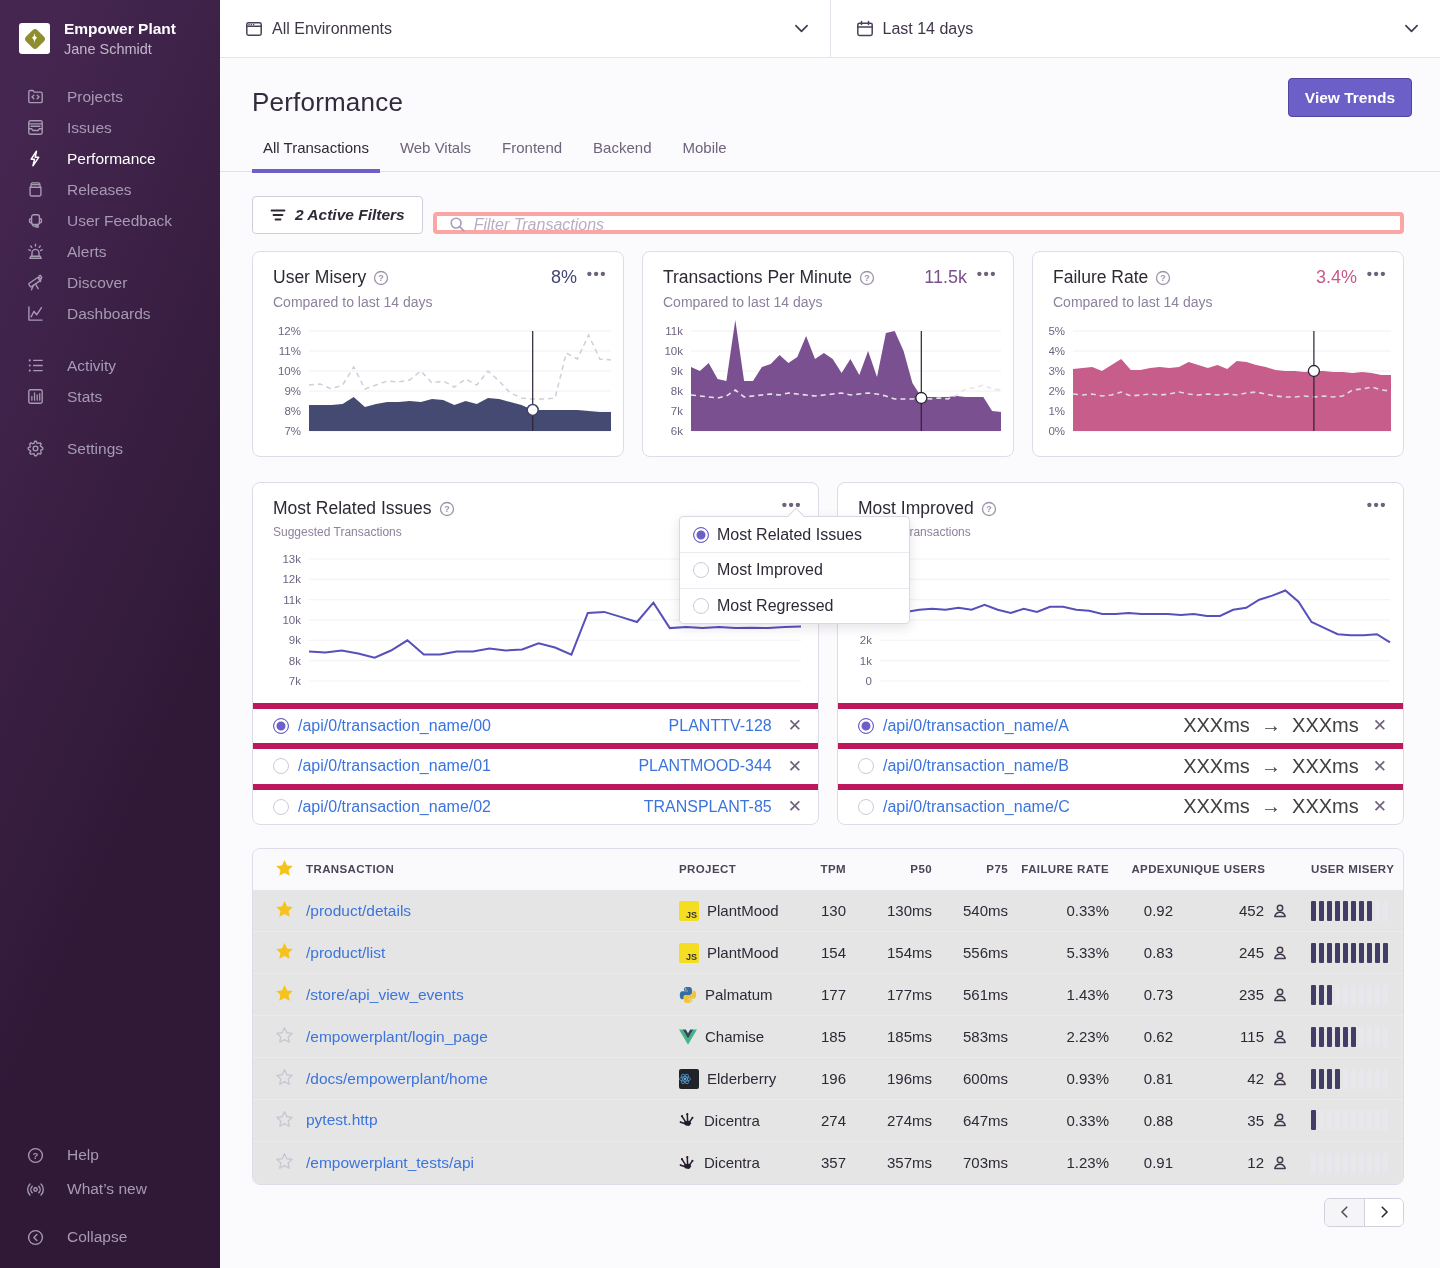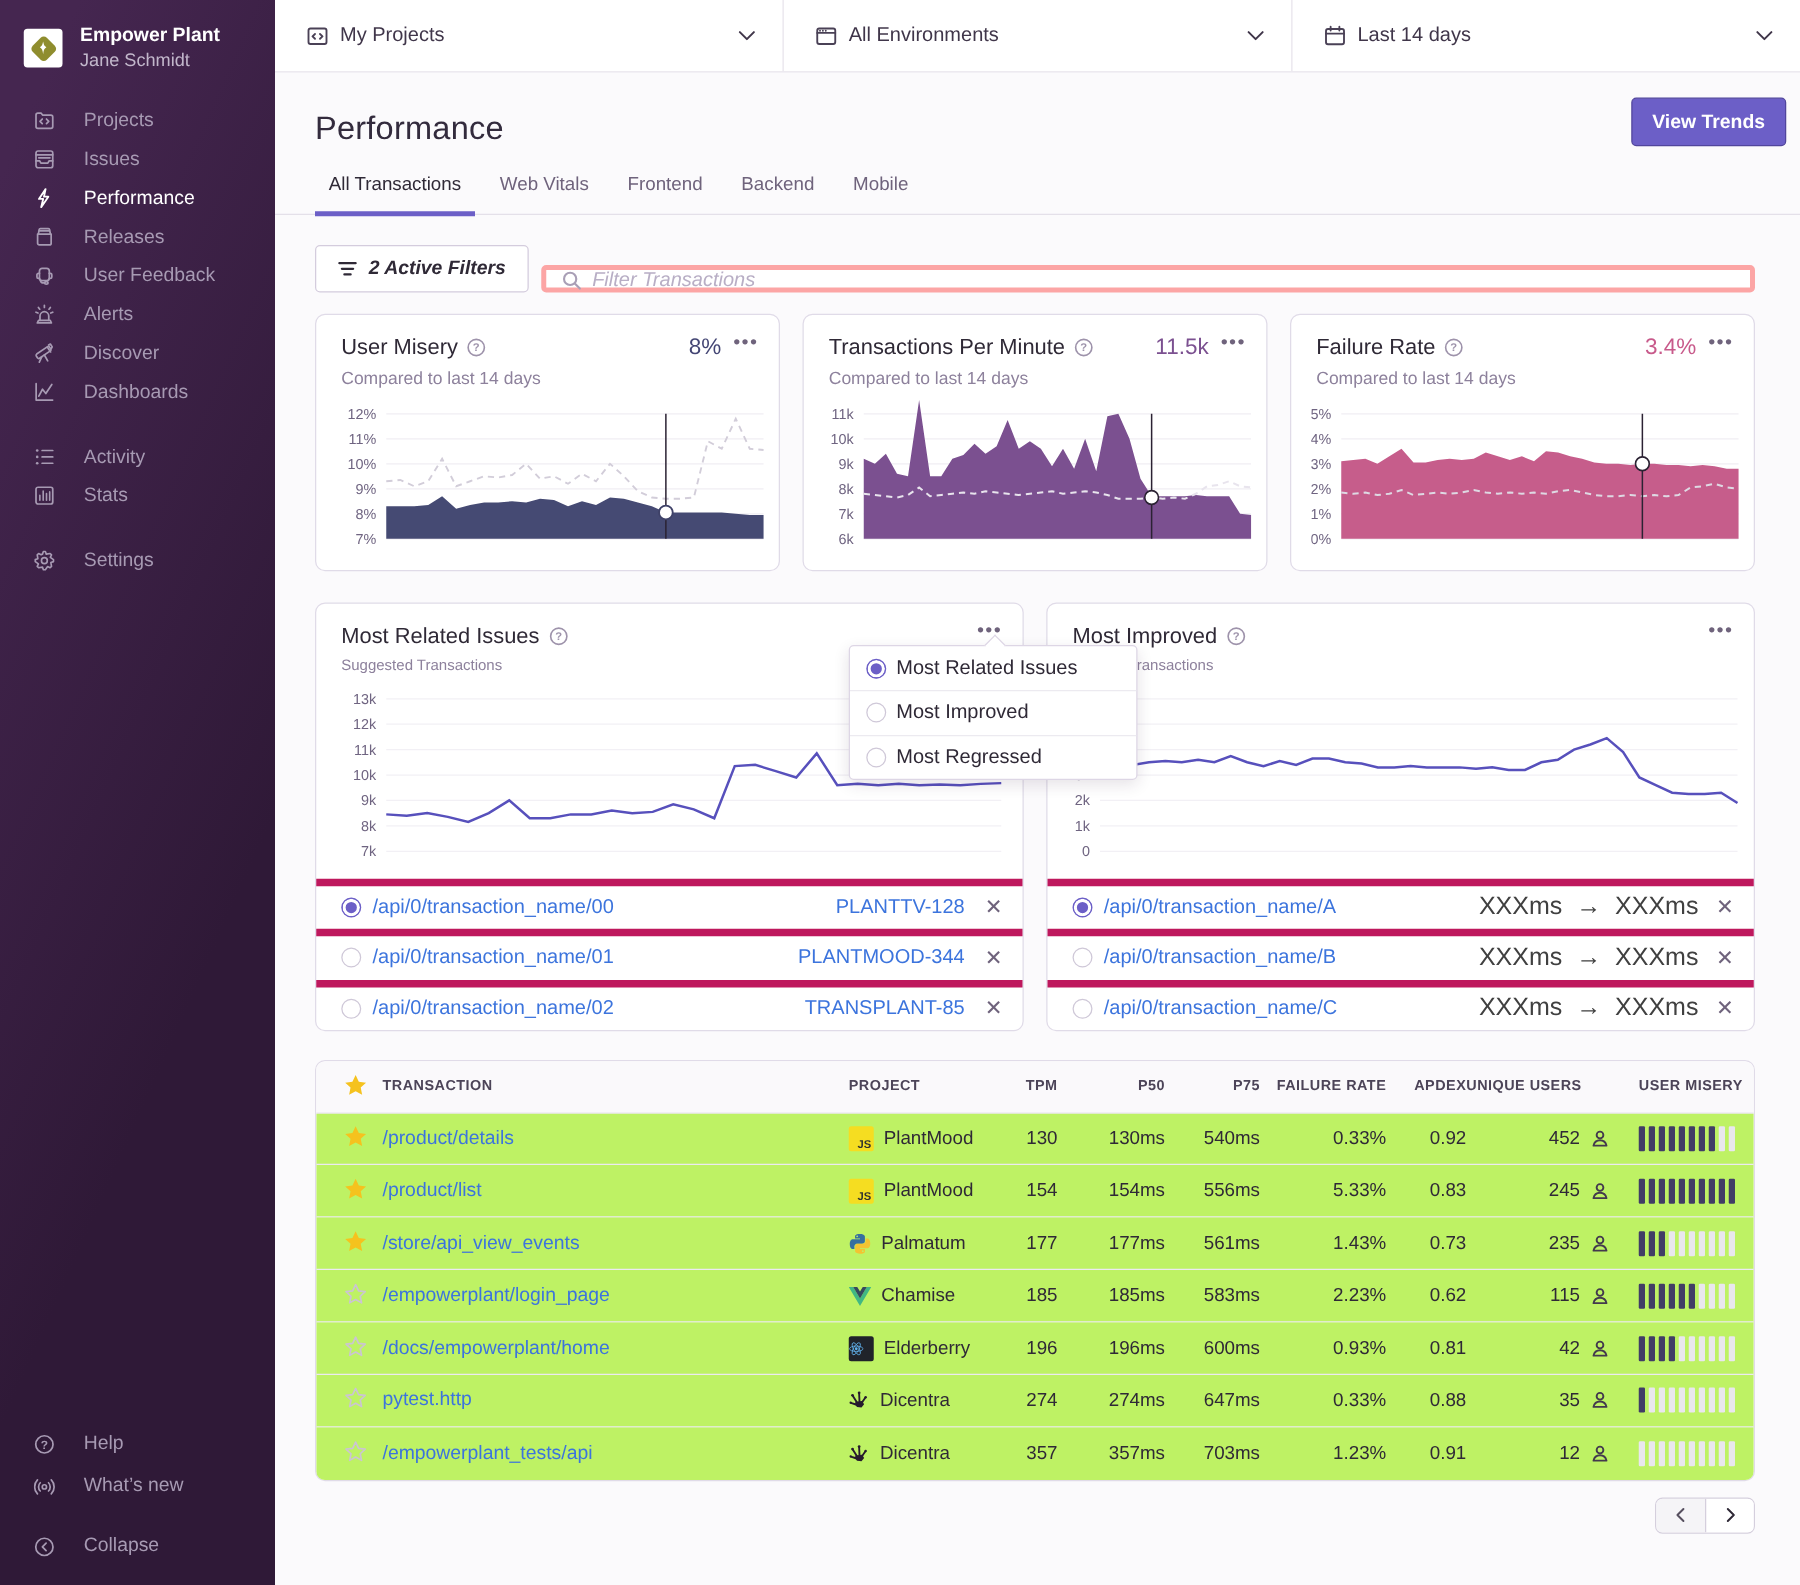--- a/index.html
+++ b/index.html
@@ -26,21 +26,21 @@
 .sb-bottom .nav-gap { height:14px; }
 
 .main { position:absolute; left:220px; top:0; width:1220px; height:1268px; }
 .topbar { height:58px; background:#fff; border-bottom:1px solid #e7e3ec; display:flex; }
 .tb-sec { flex:1; display:flex; align-items:center; position:relative; padding:0 21px 0 25px; color:#40364a; font-size:16px; }
 .tb-sec + .tb-sec { border-left:1px solid #e7e3ec; }
 .tb-sec svg.lead { margin-right:9px; }
 .tb-sec .lbl { flex:1; }
 .headerbar { padding:0 36px 0 32px; border-bottom:1px solid #e4e0e9; position:relative; height:114px; }
 h1.perf { font-size:26px; font-weight:400; color:#332b3d; letter-spacing:.2px; padding-top:29px; }
-.viewtrends { position:absolute; right:11px; top:20px; background:#6c5fc7; color:#fff; font-weight:bold; font-size:15.5px; padding:0 16px; height:39px; line-height:37px; border-radius:4px; border:1px solid #51459c; }
+.viewtrends { position:absolute; right:28px; top:20px; background:#6c5fc7; color:#fff; font-weight:bold; font-size:15.5px; padding:0 16px; height:39px; line-height:37px; border-radius:4px; border:1px solid #51459c; }
 .tabs { position:absolute; left:32px; bottom:-2px; display:flex; }
 .tab { font-size:15px; color:#6f637c; margin-right:9px; padding:0 11px 13px; }
 .tab.active { color:#2f2936; border-bottom:4px solid #6c5fc7; }
 .content { padding:24px 36px 0 32px; position:relative; }
 
 
 .filterrow { display:flex; height:38px; margin-bottom:17px;font-style:italic; }
 .filterbtn { display:flex; align-items:center; background:#fff; border:1px solid #d4ccdd; border-radius:4px; padding:0 17px; font-size:15.5px; font-weight:bold; color:#2f2936; }
 .filterbtn svg { margin-right:9px; }
 .searchbox { flex:1; margin-left:10px; background:#fff; border:4px solid #fca5a5; border-radius:4px; display:flex; align-items:flex-start; padding:0 12px; color:#b8aec5; font-size:16px;margin-top:16px; }
@@ -76,21 +76,21 @@
 .ddmenu { position:absolute; left:459px; top:344px; width:231px; background:#fff; border:1px solid #ddd6e5; border-radius:4px; box-shadow:0 4px 12px rgba(47,25,55,.12); z-index:5; }
 .dditem { height:35.3px; display:flex; align-items:center; padding:0 13px; font-size:16px; color:#2f2936; }
 .dditem .radio { margin-right:8px; }
 .dditem + .dditem { border-top:1px solid #eceaf0; }
 .ddcaret { position:absolute; left:110px; top:-7px; width:12px; height:12px; background:#fff; border-left:1px solid #ddd6e5; border-top:1px solid #ddd6e5; transform:rotate(45deg); }
 
 
 .tbl { border-radius:8px; overflow:hidden; }
 .thead { display:flex; align-items:center; height:41.5px; background:#faf9fb; border-bottom:1px solid #e7e3ec; font-size:11.5px; font-weight:bold; color:#4c4458; letter-spacing:.4px; }
 .trow .lnk { font-size:15.5px; }
-.trow { display:flex; align-items:center; height:41.9px; background:#bef264; border-bottom:1px solid #eceaf0; font-size:15px; color:#2f2936; }
+.trow { display:flex; align-items:center; height:41.9px; background:#e5e5e5; border-bottom:1px solid #eceaf0; font-size:15px; color:#2f2936; }
 .trow:last-child { border-bottom:none; }
 .c-star { width:43px; padding-left:22px; flex:0 0 43px; }
 .c-txn { width:383px; flex:0 0 383px; padding-left:10px; }
 .c-proj { width:130px; flex:0 0 130px; display:flex; align-items:center; }
 .c-proj svg, .c-proj .pic { margin-right:8px; }
 .c-tpm { width:37px; flex:0 0 37px; text-align:right; }
 .c-p50 { width:86px; flex:0 0 86px; text-align:right; }
 .c-p75 { width:76px; flex:0 0 76px; text-align:right; }
 .c-fail { width:101px; flex:0 0 101px; text-align:right; }
 .c-apdex { width:64px; flex:0 0 64px; text-align:right; }
@@ -262,32 +262,20 @@
           <span>Collapse</span>
         </div>
     </div>
   </div>
   <div class="main">
     <div class="topbar">
       <div class="tb-sec">
           <svg class="lead" viewBox="0 0 18 18" width="18" height="18">
             <g stroke="#4a4156" stroke-width="1.5" fill="none" stroke-linecap="round" stroke-linejoin="round">
               <rect x="1.8" y="2.8" width="14.4" height="12.4" rx="1.6"></rect>
-              <path d="M7 7.2L5 9.1l2 1.9M11 7.2l2 1.9-2 1.9"></path>
-            </g>
-          </svg>
-          <span class="lbl">My Projects</span>
-          <svg viewBox="0 0 16 16" width="15" height="15">
-            <path d="M2 5l6 6 6-6" fill="none" stroke="#40364a" stroke-width="1.7" stroke-linecap="round" stroke-linejoin="round"></path>
-          </svg>
-        </div>
-      <div class="tb-sec">
-          <svg class="lead" viewBox="0 0 18 18" width="18" height="18">
-            <g stroke="#4a4156" stroke-width="1.5" fill="none" stroke-linecap="round" stroke-linejoin="round">
-              <rect x="1.8" y="2.8" width="14.4" height="12.4" rx="1.6"></rect>
               <path d="M1.8 6.3h14.4M4 4.6h.01M6.3 4.6h.01M8.6 4.6h.01"></path>
             </g>
           </svg>
           <span class="lbl">All Environments</span>
           <svg viewBox="0 0 16 16" width="15" height="15">
             <path d="M2 5l6 6 6-6" fill="none" stroke="#40364a" stroke-width="1.7" stroke-linecap="round" stroke-linejoin="round"></path>
           </svg>
         </div>
       <div class="tb-sec">
           <svg class="lead" viewBox="0 0 18 18" width="18" height="18">

